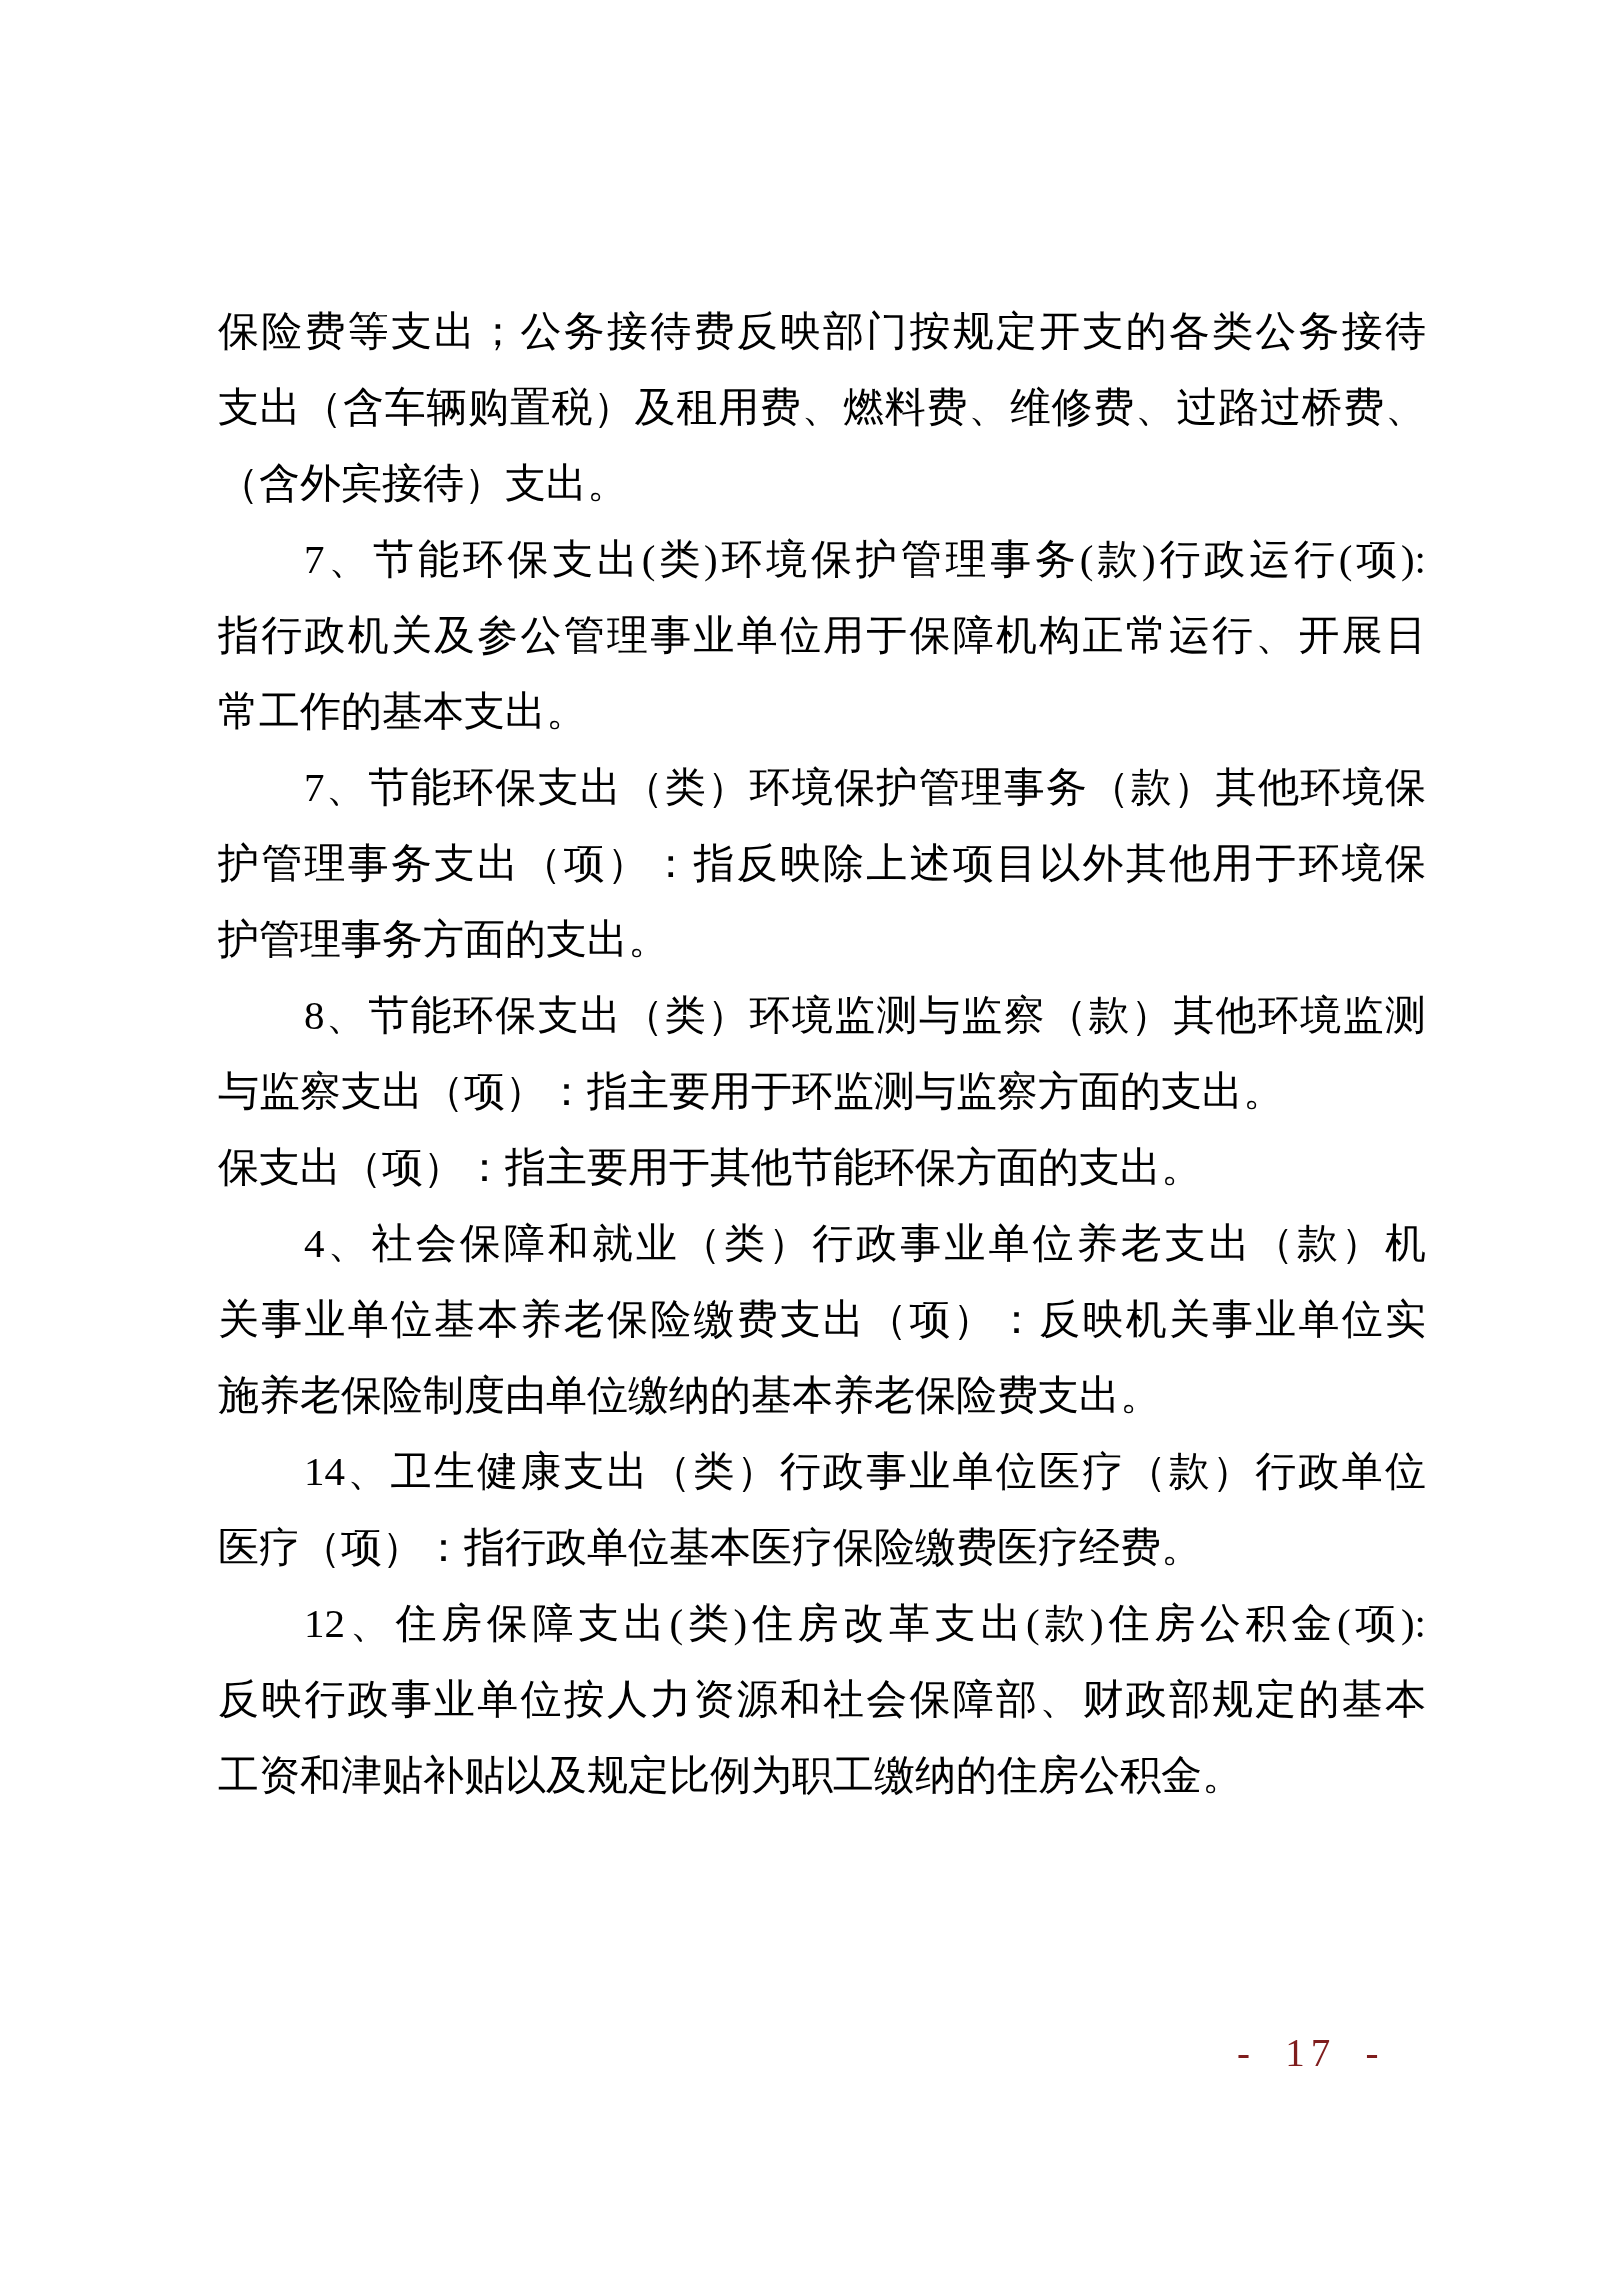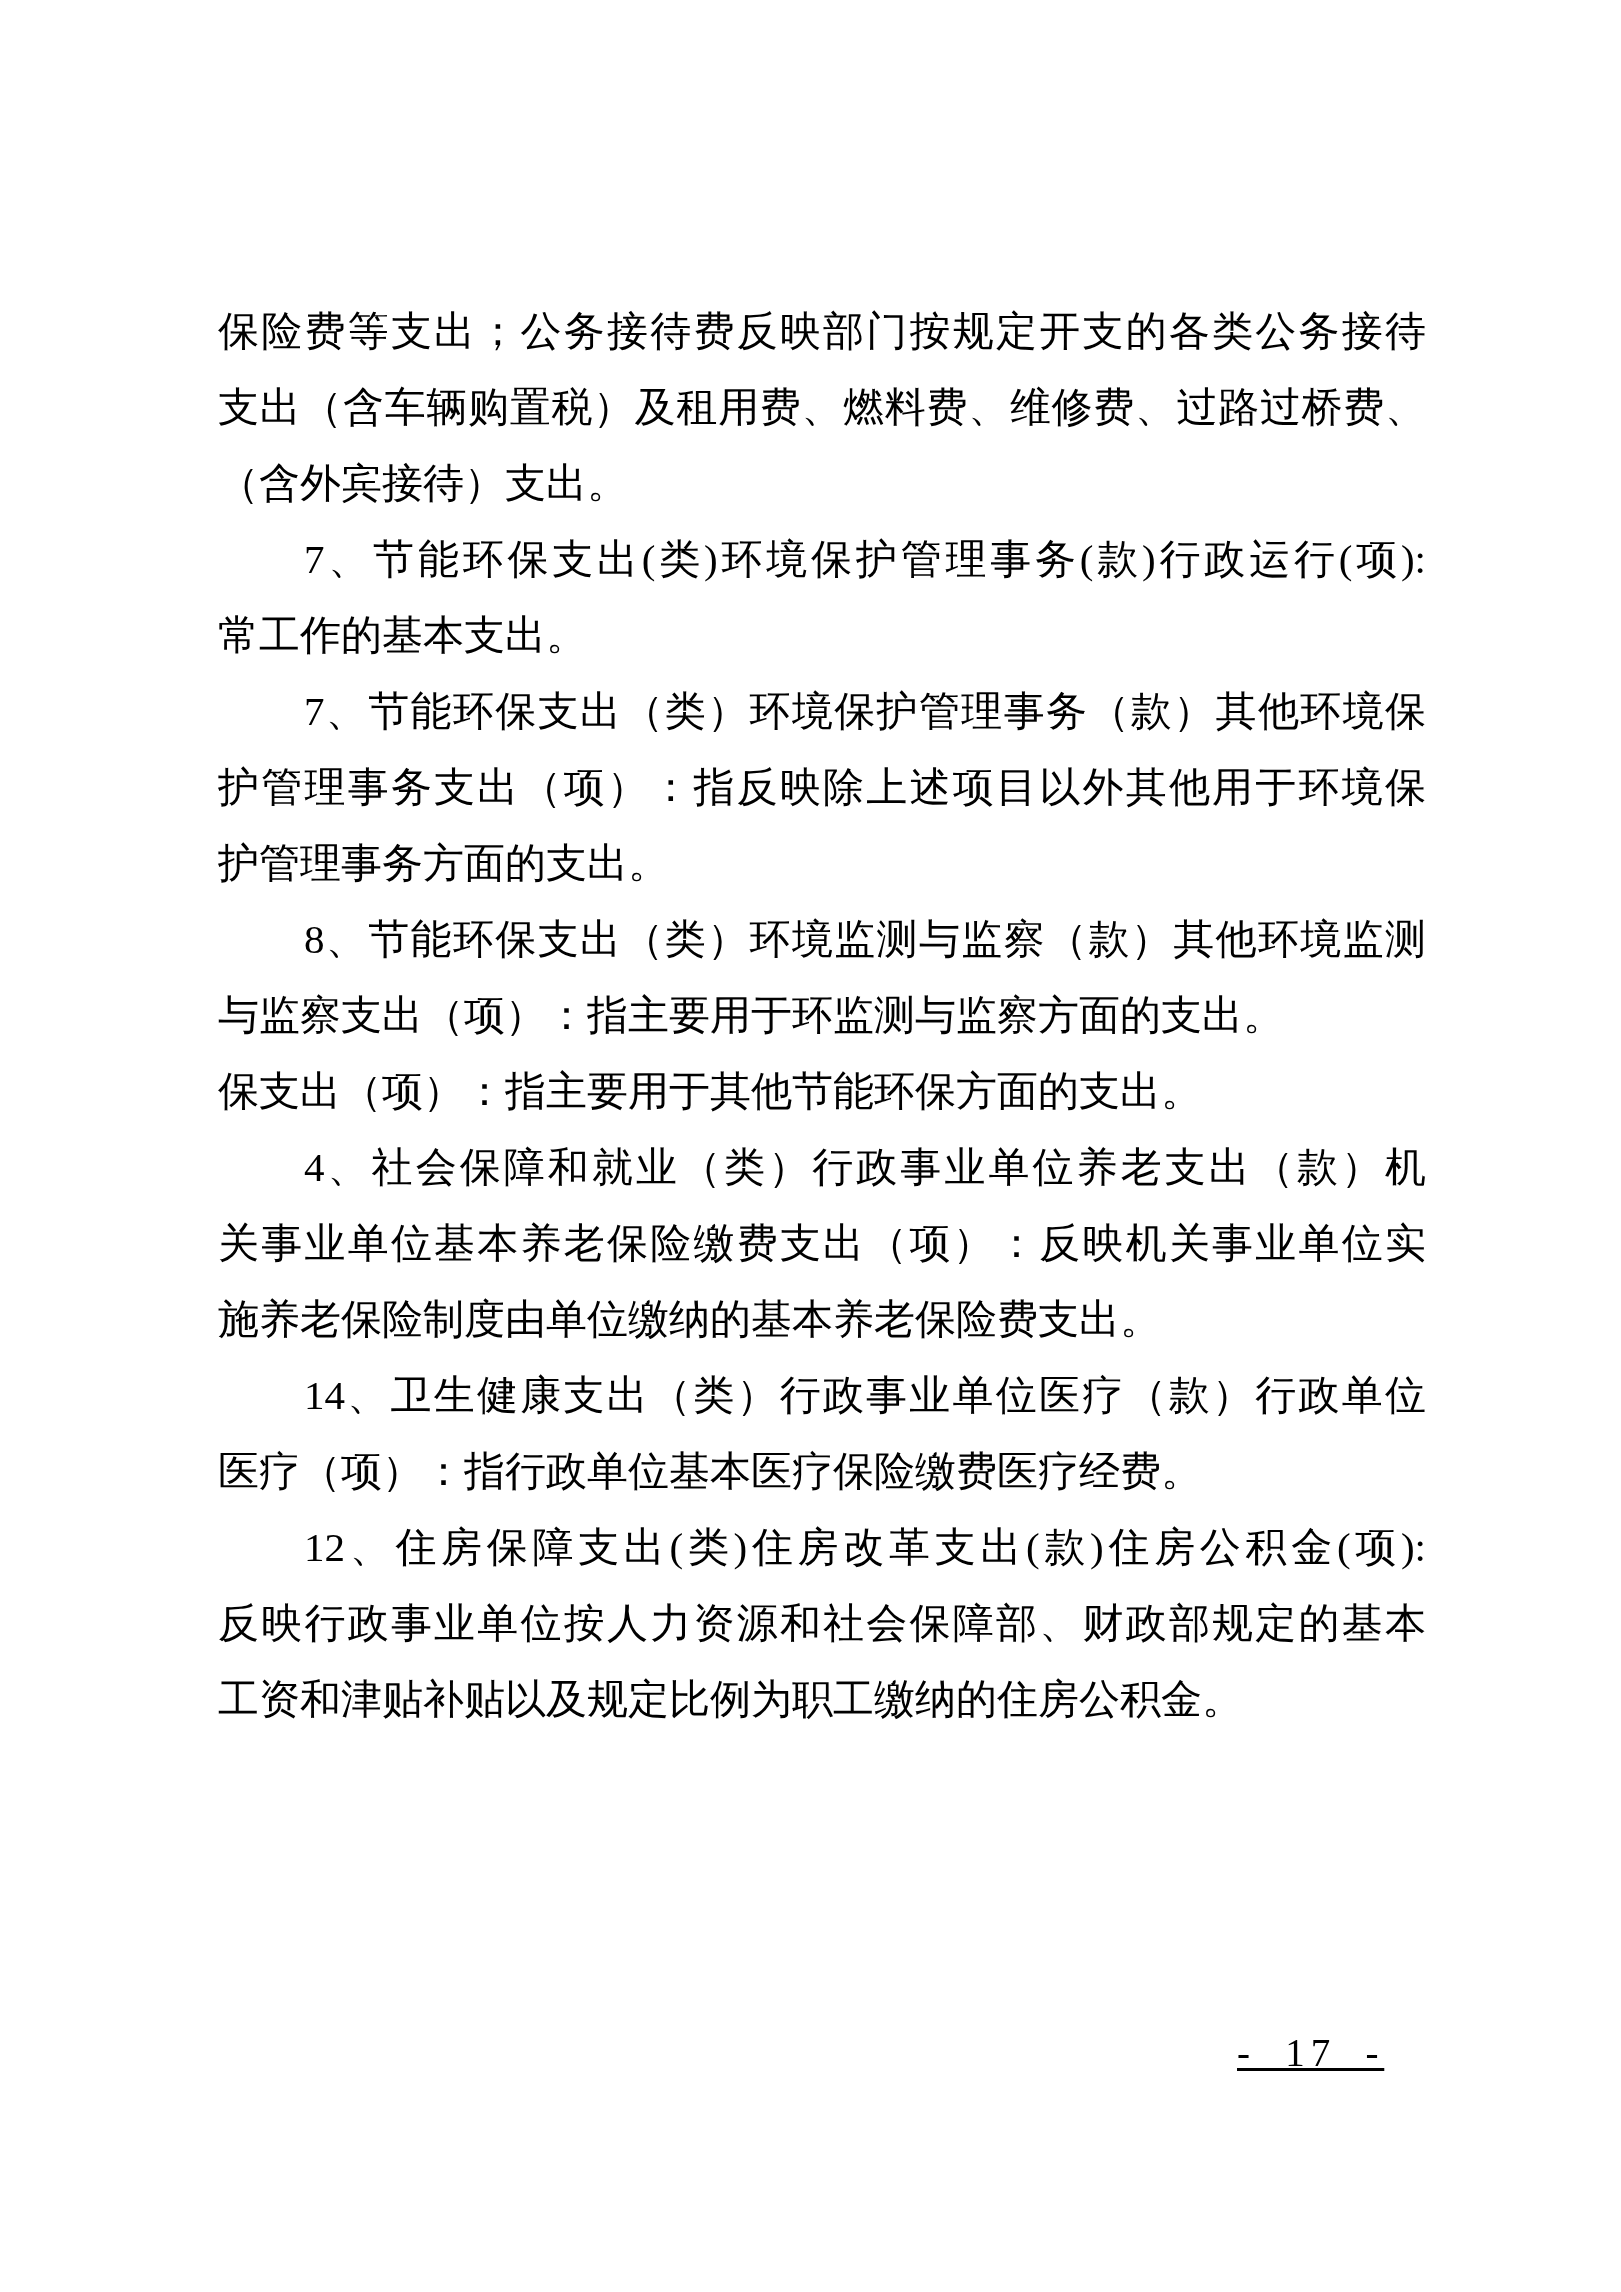--- a/index.html
+++ b/index.html
@@ -44,40 +44,40 @@
     text-align-last: left;
   }
   .page-number {
     position: absolute;
     left: 1237px;
     top: 2029px;
     font-size: 39px;
     line-height: 47px;
     letter-spacing: 5.9px;
     word-spacing: 13.7px;
-    color: #000000;
+    color: #7f1d1d;
     font-family: "Liberation Serif", "DejaVu Serif", serif;
-    text-decoration: underline;
   }
 </style>
 </head>
 <body>
 
 <div class="page">
 
   <div class="text-block">
 
     <div class="para">
       <div class="line">保险费等支出；公务接待费反映部门按规定开支的各类公务接待</div>
       <div class="line">支出（含车辆购置税）及租用费、燃料费、维修费、过路过桥费、</div>
       <div class="line last">（含外宾接待）支出。</div>
     </div>
 
     <div class="para">
       <div class="line first-indent">7、节能环保支出(类)环境保护管理事务(款)行政运行(项):</div>
+      <div class="line">指行政机关及参公管理事业单位用于保障机构正常运行、开展日</div>
       <div class="line last">常工作的基本支出。</div>
     </div>
 
     <div class="para">
       <div class="line first-indent">7、节能环保支出（类）环境保护管理事务（款）其他环境保</div>
       <div class="line">护管理事务支出（项）：指反映除上述项目以外其他用于环境保</div>
       <div class="line last">护管理事务方面的支出。</div>
     </div>
 
     <div class="para">

